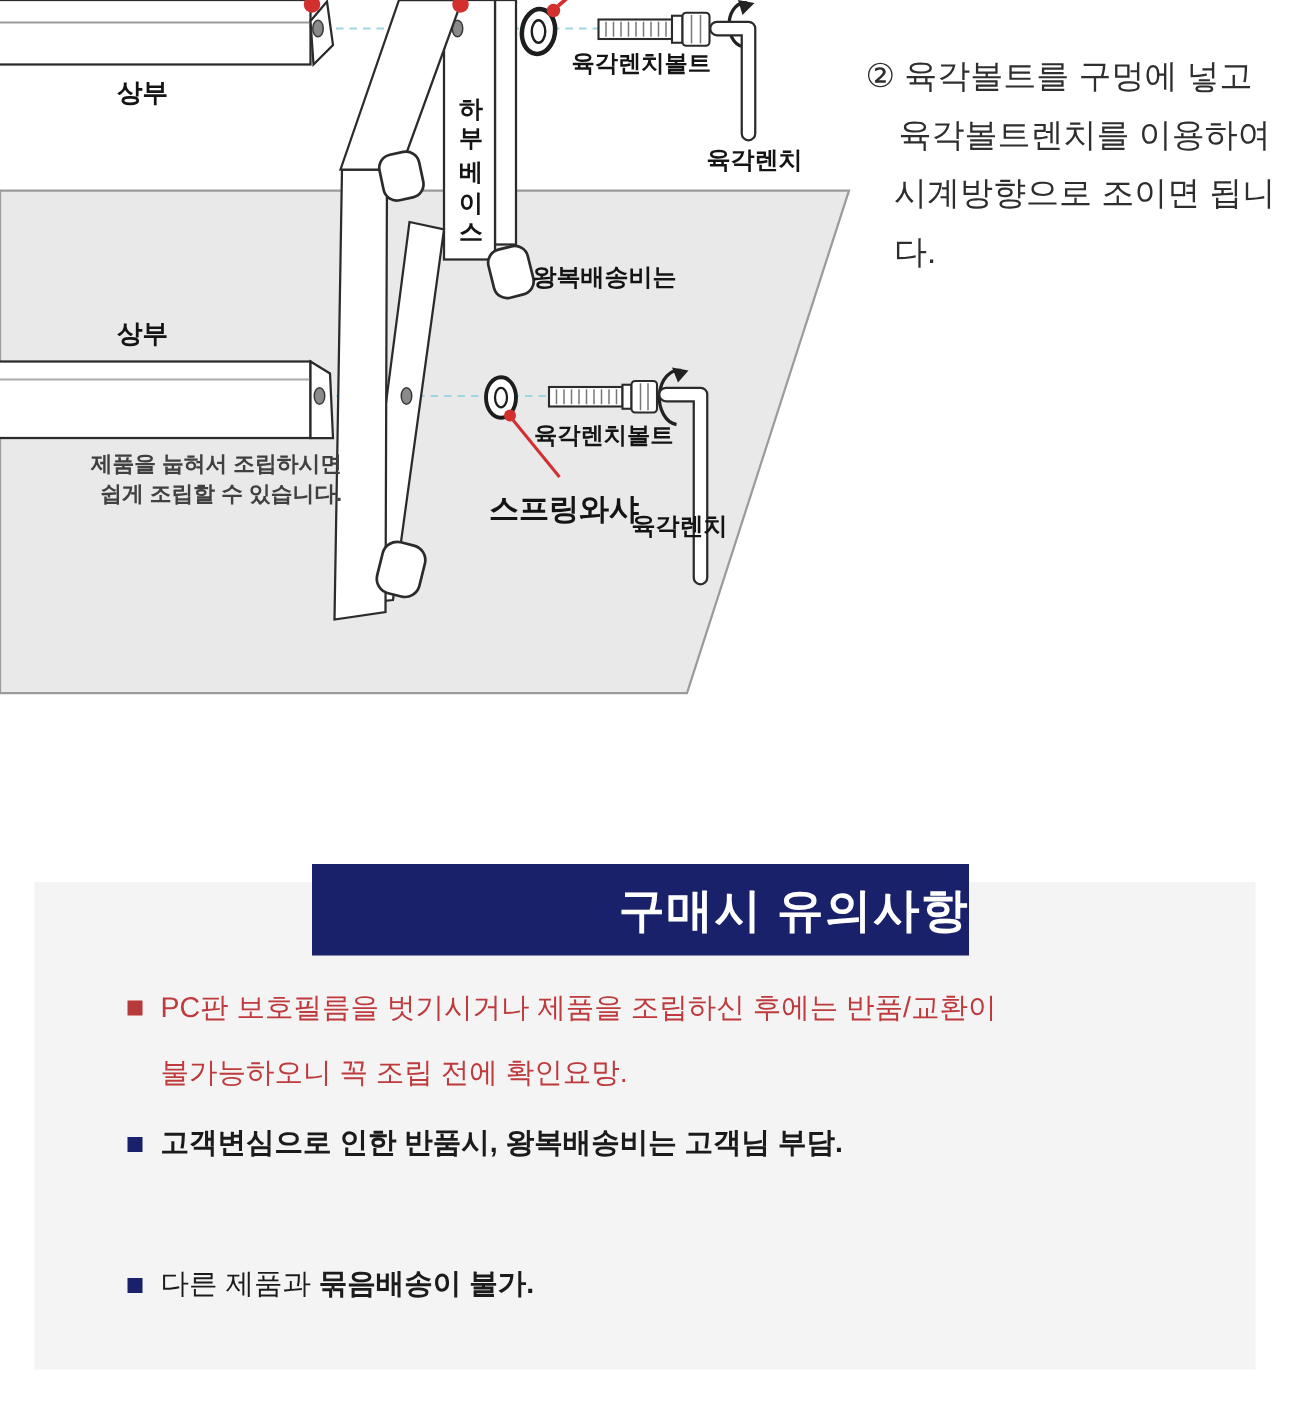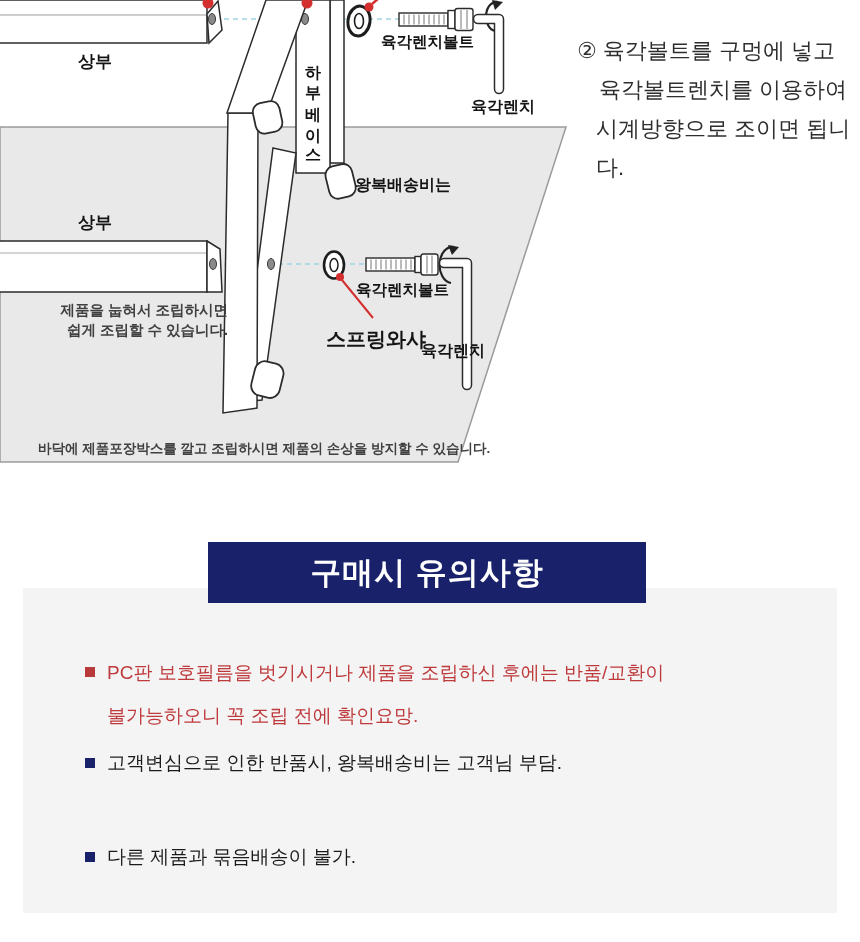--- a/index.html
+++ b/index.html
@@ -12,29 +12,29 @@
   .dl.c{text-align:right;}
   .dl.norm{font-weight:bold;color:#404040;}
   .pre{white-space:pre-line;}
   #l-habu{writing-mode:vertical-rl;text-orientation:upright;letter-spacing:5px;}
   #instruction{position:absolute;left:577px;top:31px;font-size:22px;line-height:39px;
                color:#2e2e2e;font-weight:normal;}
   #instruction .il2{padding-left:22px;}
   #instruction .il3{padding-left:19px;}
   
   #notice-box{position:absolute;left:23px;top:588px;width:814px;height:325px;background:#f4f4f5;}
-  #notice-header{position:absolute;left:208px;top:542px;width:438px;height:61px;background:#1a216b;
-                 display:flex;align-items:center;justify-content:center;
+  #notice-header{position:absolute;left:208px;top:576px;width:438px;height:61px;background:#1a216b;
+                 display:flex;align-items:center;justify-content:flex-end;
                  color:#ffffff;font-size:31px;font-weight:bold;letter-spacing:1px;}
   .brow{position:absolute;left:85px;width:700px;display:flex;align-items:flex-start;gap:12px;}
   .sq{flex:0 0 auto;width:10px;height:10px;}
   .sq-red{background:#b8393b;}
   .sq-navy{background:#1a216b;}
   .btext{font-size:19px;line-height:24px;color:#1b1b1b;}
-  .btext b{font-weight:normal;}
+  .btext b{font-weight:bold;}
   #brow1{top:651px;}
   #brow1 .sq{margin-top:16px;}
   #brow1 .btext{color:#be3a3c;line-height:43px;}
   #brow2{top:751px;} #brow3{top:801px;} #brow4{top:845px;}
   #brow2 .sq,#brow3 .sq,#brow4 .sq{margin-top:7px;}
 </style>
 </head>
 <body>
 
 <div id="page">
@@ -164,21 +164,20 @@
     <div class="dl" id="l-habu" style="left:302px;top:53px;font-size:16px;">하부베이스</div>
     <div class="dl" style="left:381px;top:32px;font-size:15.5px;">육각렌치볼트</div>
     <div class="dl" style="left:471px;top:97px;font-size:16px;">육각렌치</div>
     <div class="dl" style="left:355px;top:175px;font-size:16px;">왕복배송비는</div>
     <div class="dl c" id="l-sangbu2" style="left:56px;top:211px;width:56px;font-size:17px;">상부</div>
     <div class="dl norm pre c" style="left:28px;top:300px;width:200px;font-size:14.5px;line-height:20px;">제품을 눕혀서 조립하시면
 쉽게 조립할 수 있습니다.</div>
     <div class="dl" style="left:356px;top:280px;font-size:15.5px;">육각렌치볼트</div>
     <div class="dl" style="left:326px;top:326px;font-size:20px;">스프링와샤</div>
     <div class="dl" style="left:421px;top:341px;font-size:16px;">육각렌치</div>
-    <div class="dl norm" style="left:38px;top:440px;font-size:13.5px;">바닥에 제품포장박스를 깔고 조립하시면 제품의 손상을 방지할 수 있습니다.</div>
 
     <div id="instruction">
       <div class="il1">② 육각볼트를 구멍에 넣고</div>
       <div class="il2">육각볼트렌치를 이용하여</div>
       <div class="il3">시계방향으로 조이면 됩니다.</div>
     </div>
   </div>
 
   <div id="notice-box"></div>
   <div id="notice-header">

